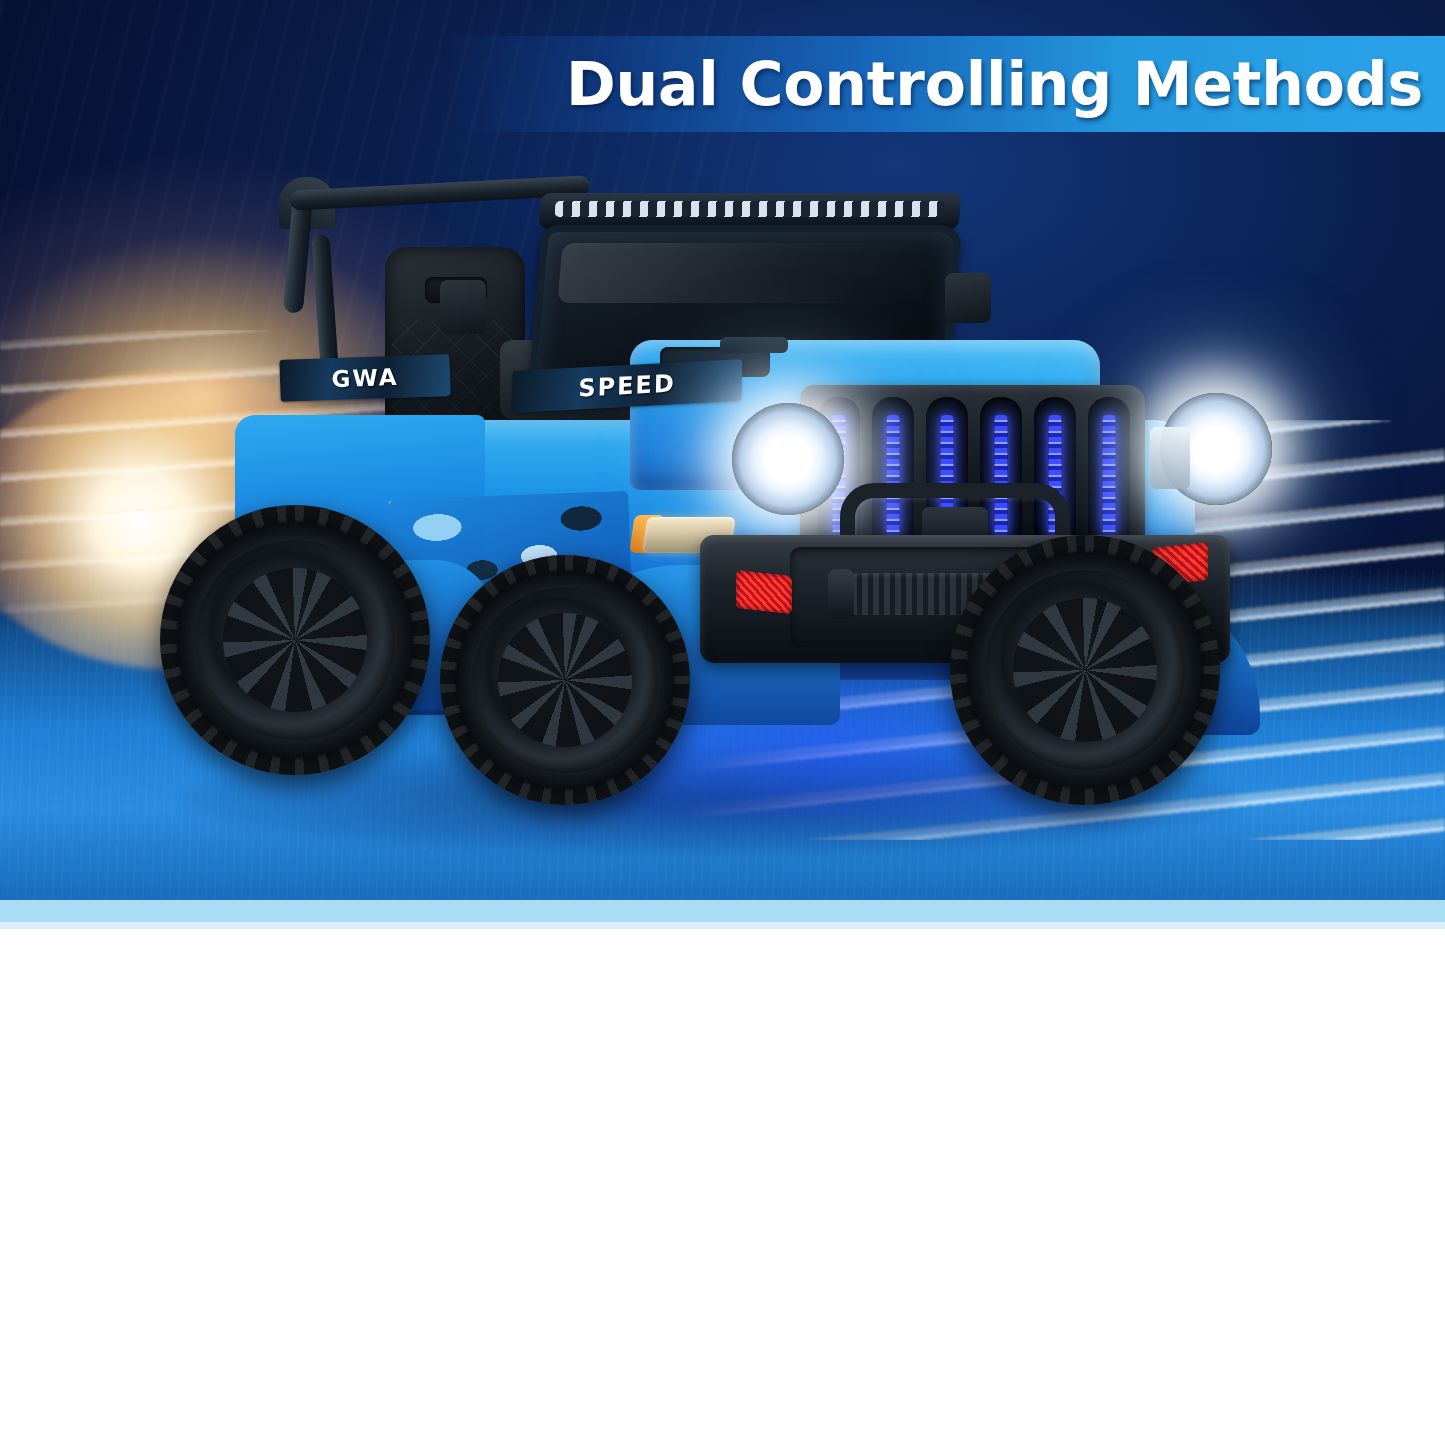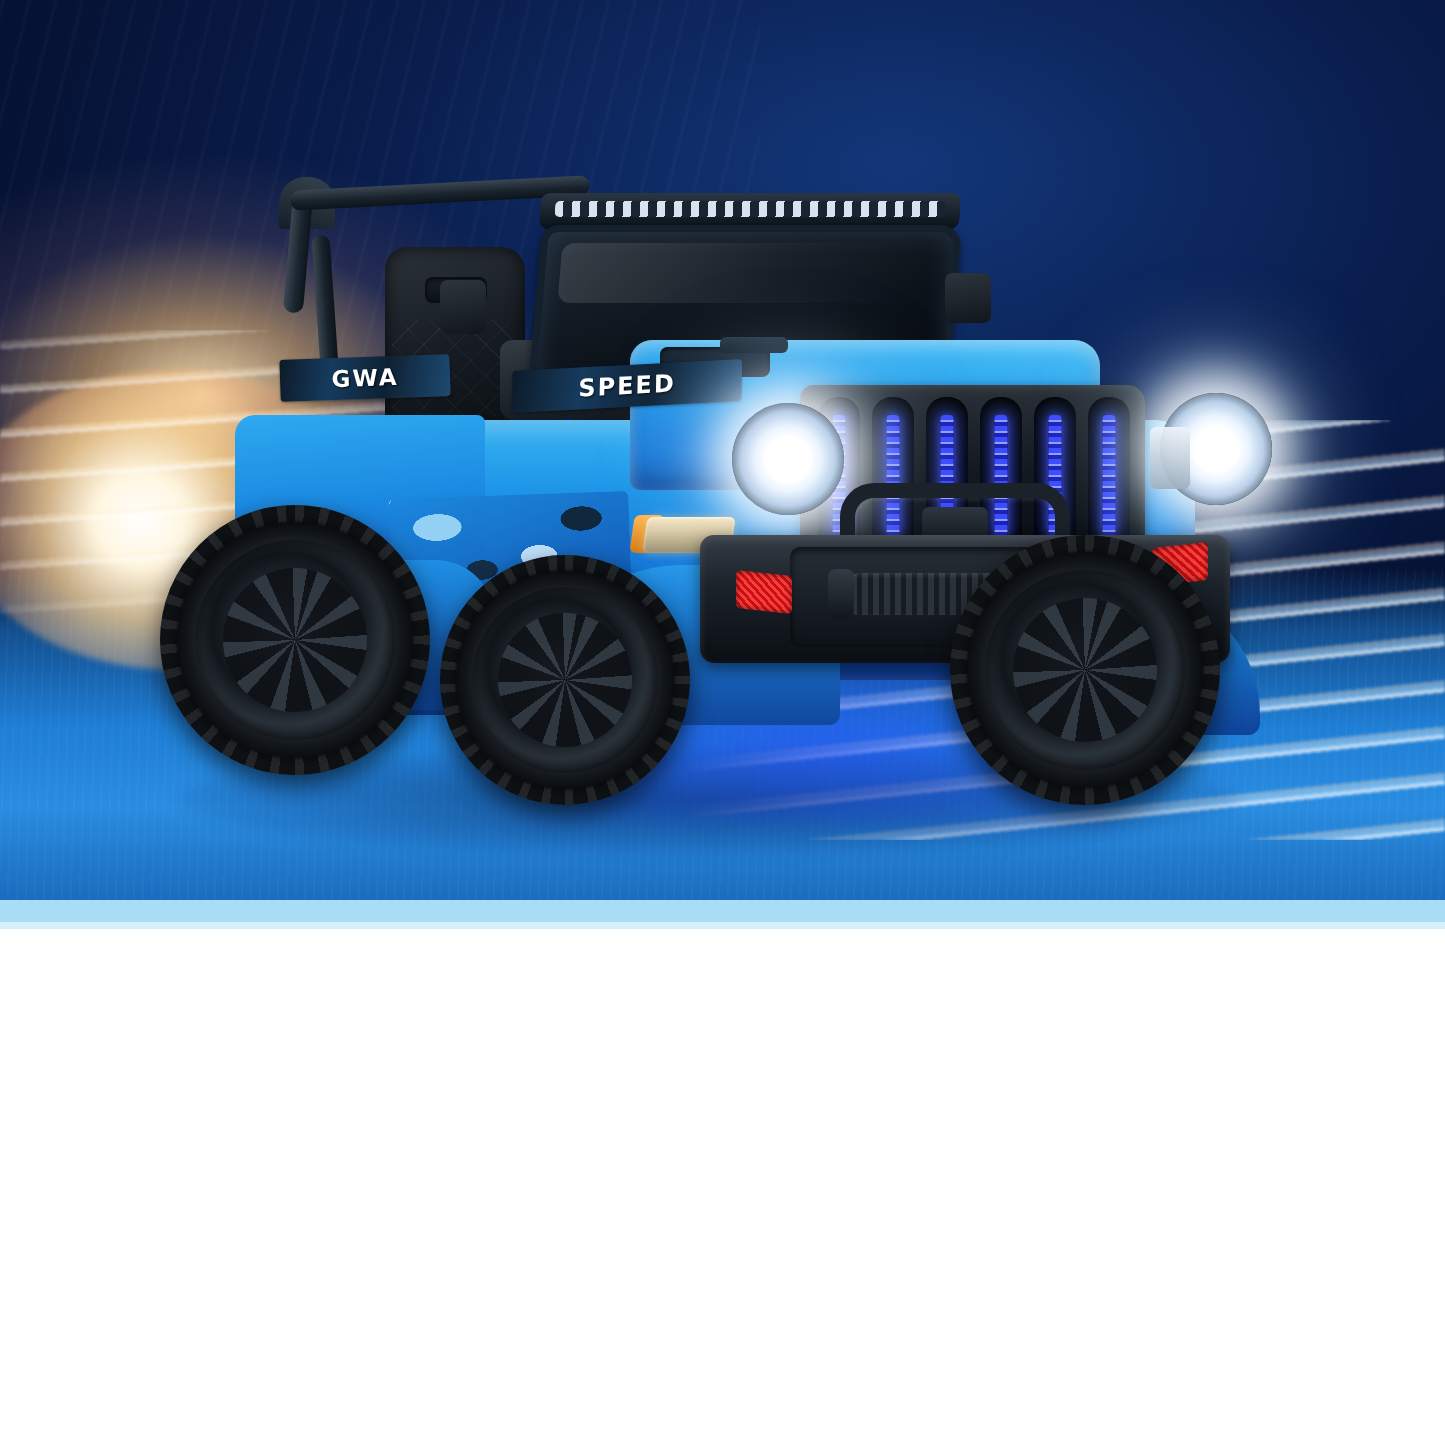--- a/index.html
+++ b/index.html
@@ -327,20 +327,23 @@
       <div class="refl refl-r"></div>
 
       <div class="wheel w-rear"></div>
       <div class="rim r-rear"></div>
       <div class="wheel w-mid"></div>
       <div class="rim r-mid"></div>
       <div class="wheel w-front"></div>
       <div class="rim r-front"></div>
     </div>
 
+    <div class="title-banner">
+      <div class="title-text">Dual Controlling Methods</div>
+    </div>
   </div>
 
   <div class="divider"></div>
   <div class="divider-soft"></div>
 
   <div class="lower">
 
     
     
 

